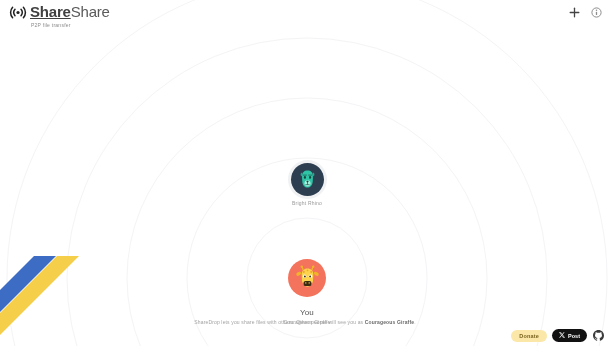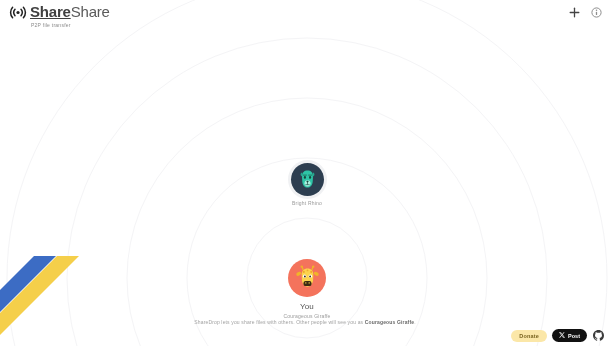--- a/index.html
+++ b/index.html
@@ -133,21 +133,21 @@
     font-size: 5px;
     color: #9a9a9a;
     margin-top: 4px;
     letter-spacing: 0.2px;
     white-space: nowrap;
   }
   #you-title {
     font-size: 8px;
     color: #555555;
     font-weight: 400;
-    margin-top: 5px;
+    margin-top: 11px;
     letter-spacing: 0.1px;
   }
   #you-name {
     font-size: 5px;
     color: #9a9a9a;
     margin-top: 2px;
     letter-spacing: 0.2px;
     white-space: nowrap;
   }
 

